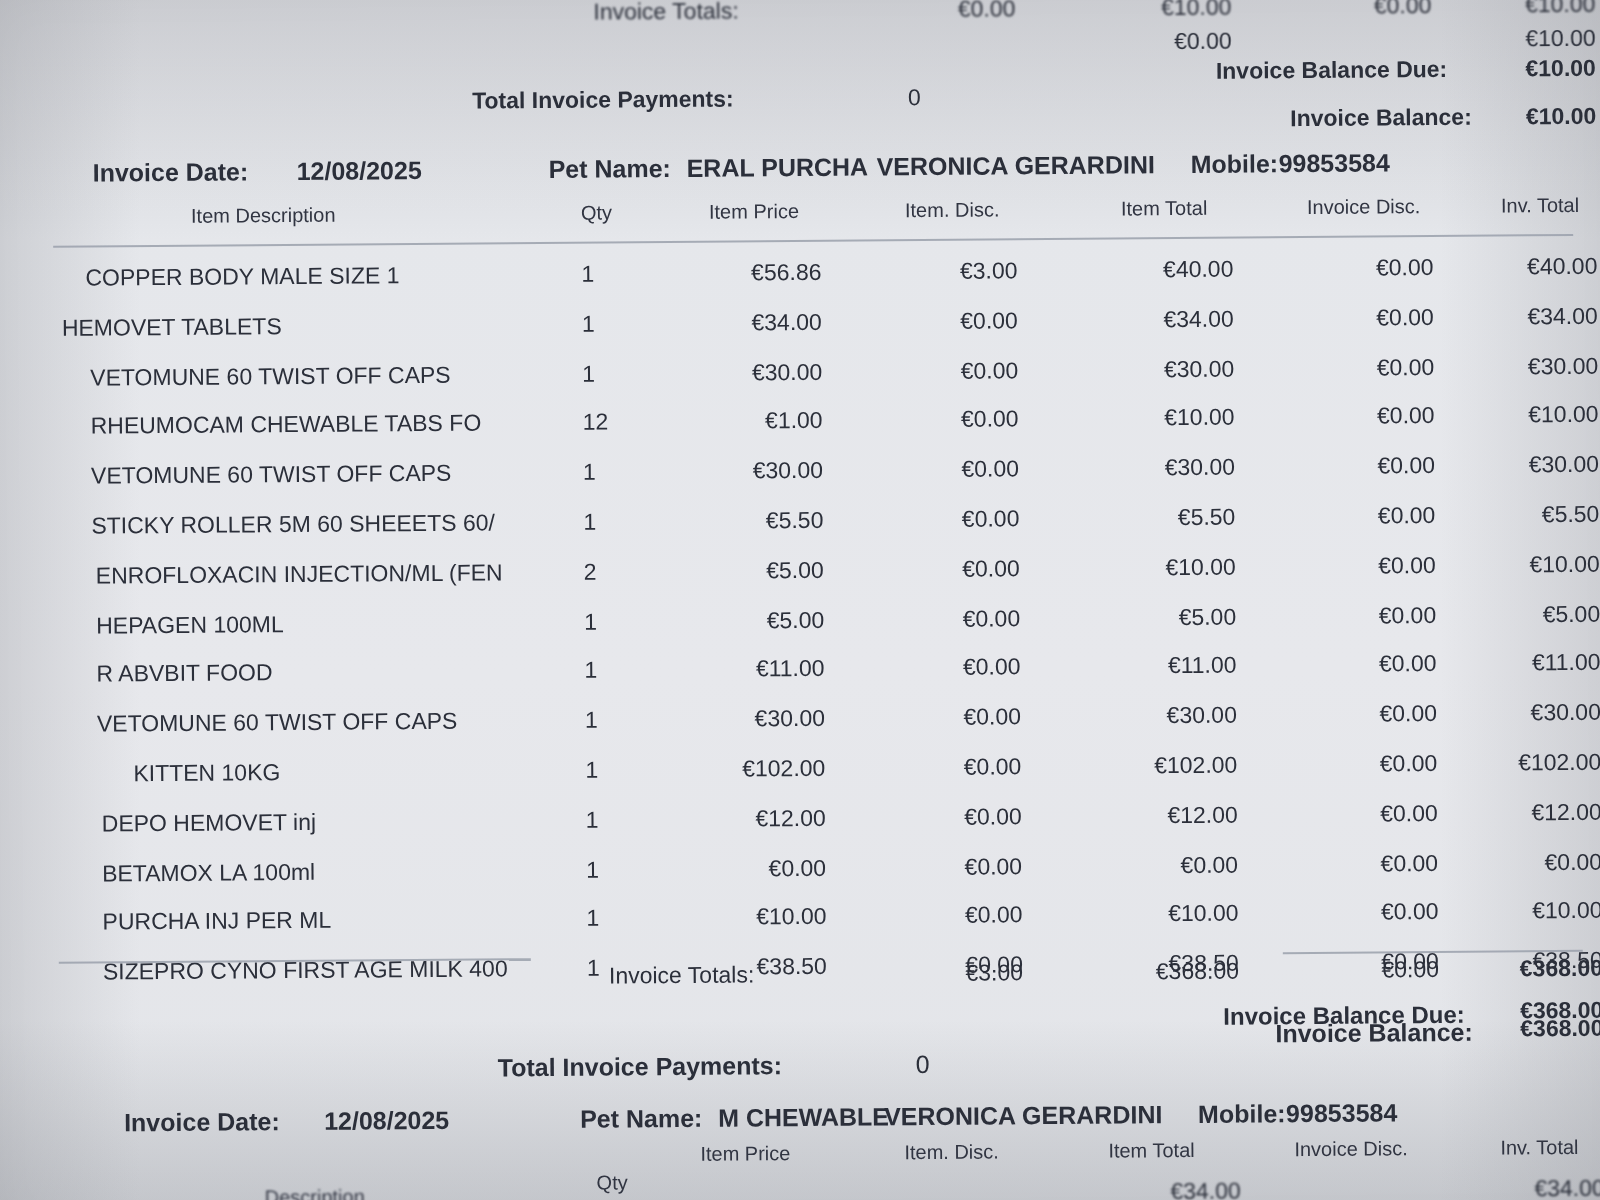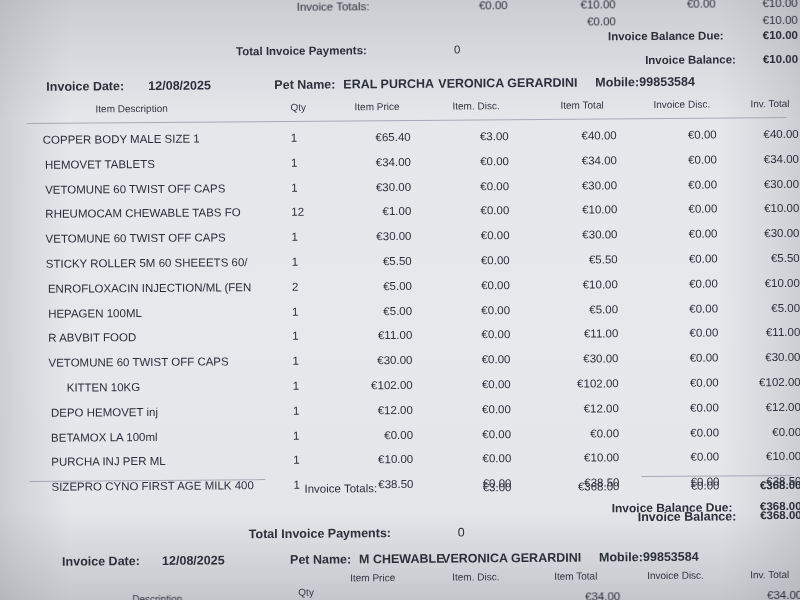--- a/index.html
+++ b/index.html
@@ -134,28 +134,28 @@
       <span class="cell hdr" style="left:655px;">Invoice Disc.</span>
       <span class="cell hdr" style="left:752px;">Inv. Total</span>
     </div>
 
     <div class="hline" style="left:28px; top:120px; width:760px;"></div>
 
     <div id="items">
         <div class="row item-row" style="top: 131px;">
           <span class="cell c-desc" style="left:44px;">COPPER BODY MALE SIZE 1</span>
           <span class="cell c-qty">1</span>
-          <span class="cell c-price">€65.40</span>
+          <span class="cell c-price">€56.86</span>
           <span class="cell c-disc">€3.00</span>
           <span class="cell c-total">€40.00</span>
           <span class="cell c-idisc">€0.00</span>
           <span class="cell c-itot">€40.00</span>
         </div>
         <div class="row item-row" style="top: 155.8px;">
-          <span class="cell c-desc" style="left:46px;">HEMOVET TABLETS</span>
+          <span class="cell c-desc" style="left:32px;">HEMOVET TABLETS</span>
           <span class="cell c-qty">1</span>
           <span class="cell c-price">€34.00</span>
           <span class="cell c-disc">€0.00</span>
           <span class="cell c-total">€34.00</span>
           <span class="cell c-idisc">€0.00</span>
           <span class="cell c-itot">€34.00</span>
         </div>
         <div class="row item-row" style="top: 180.6px;">
           <span class="cell c-desc" style="left:46px;">VETOMUNE 60 TWIST OFF CAPS</span>
           <span class="cell c-qty">1</span>

